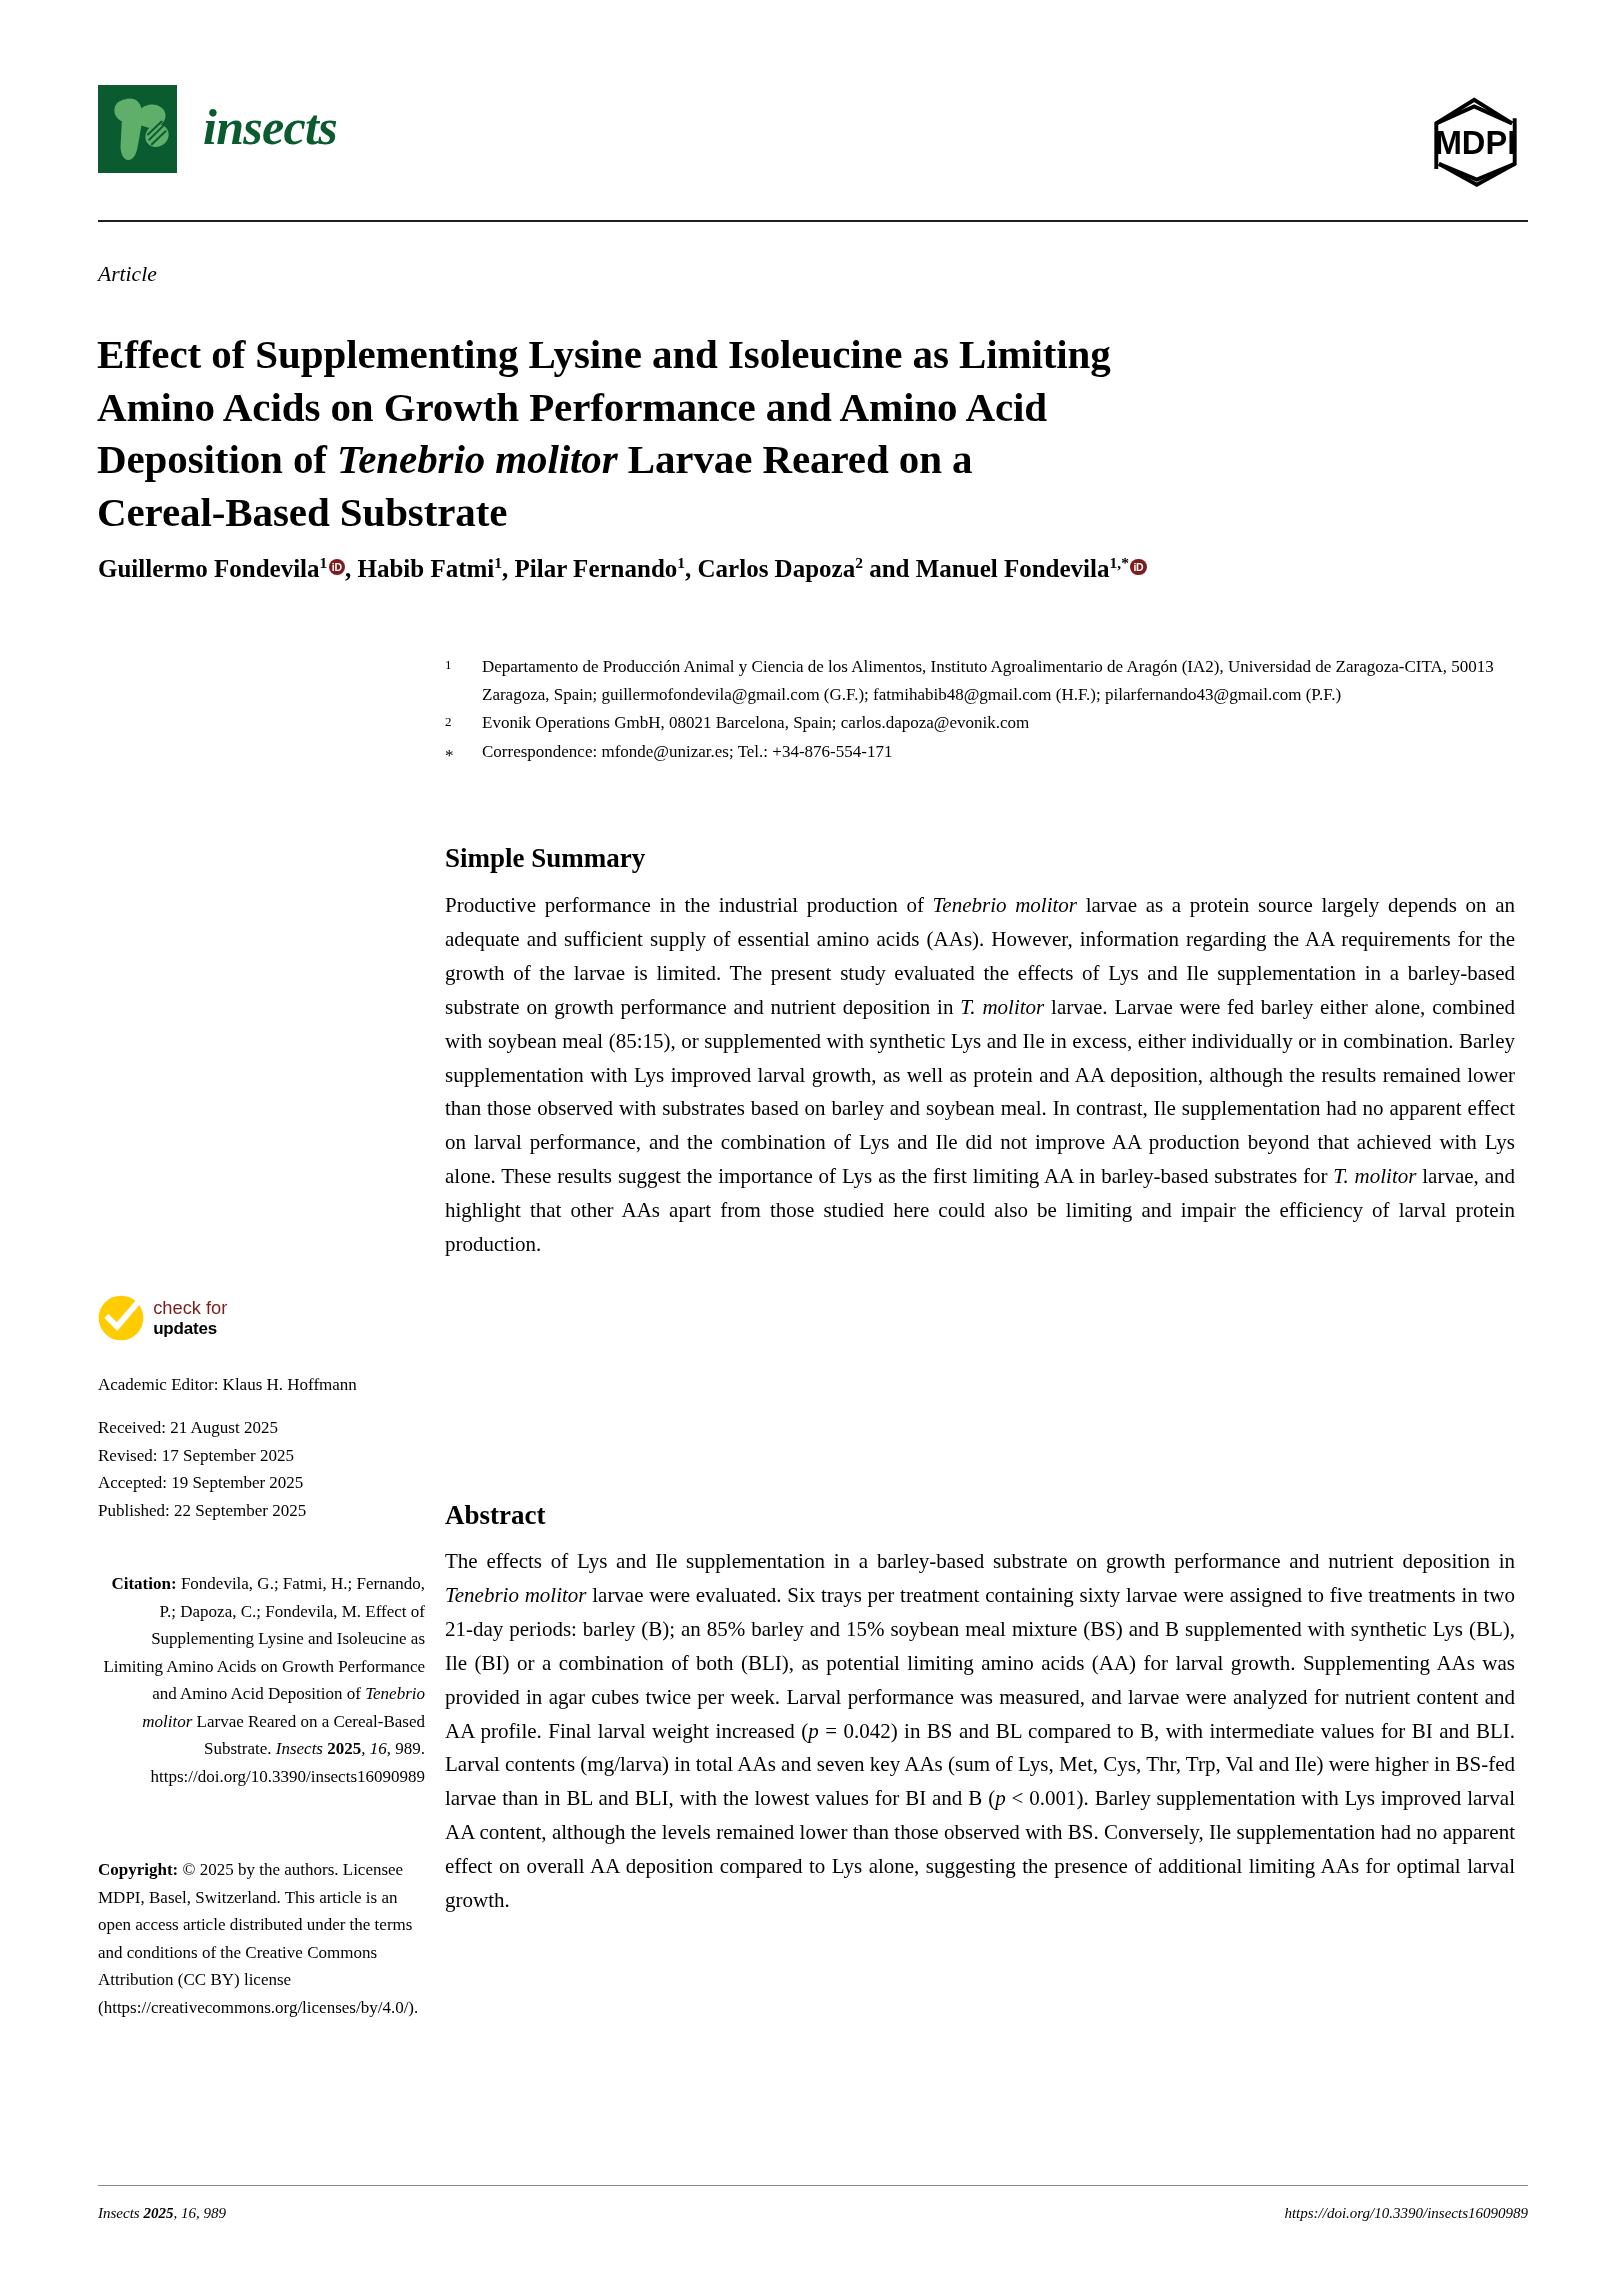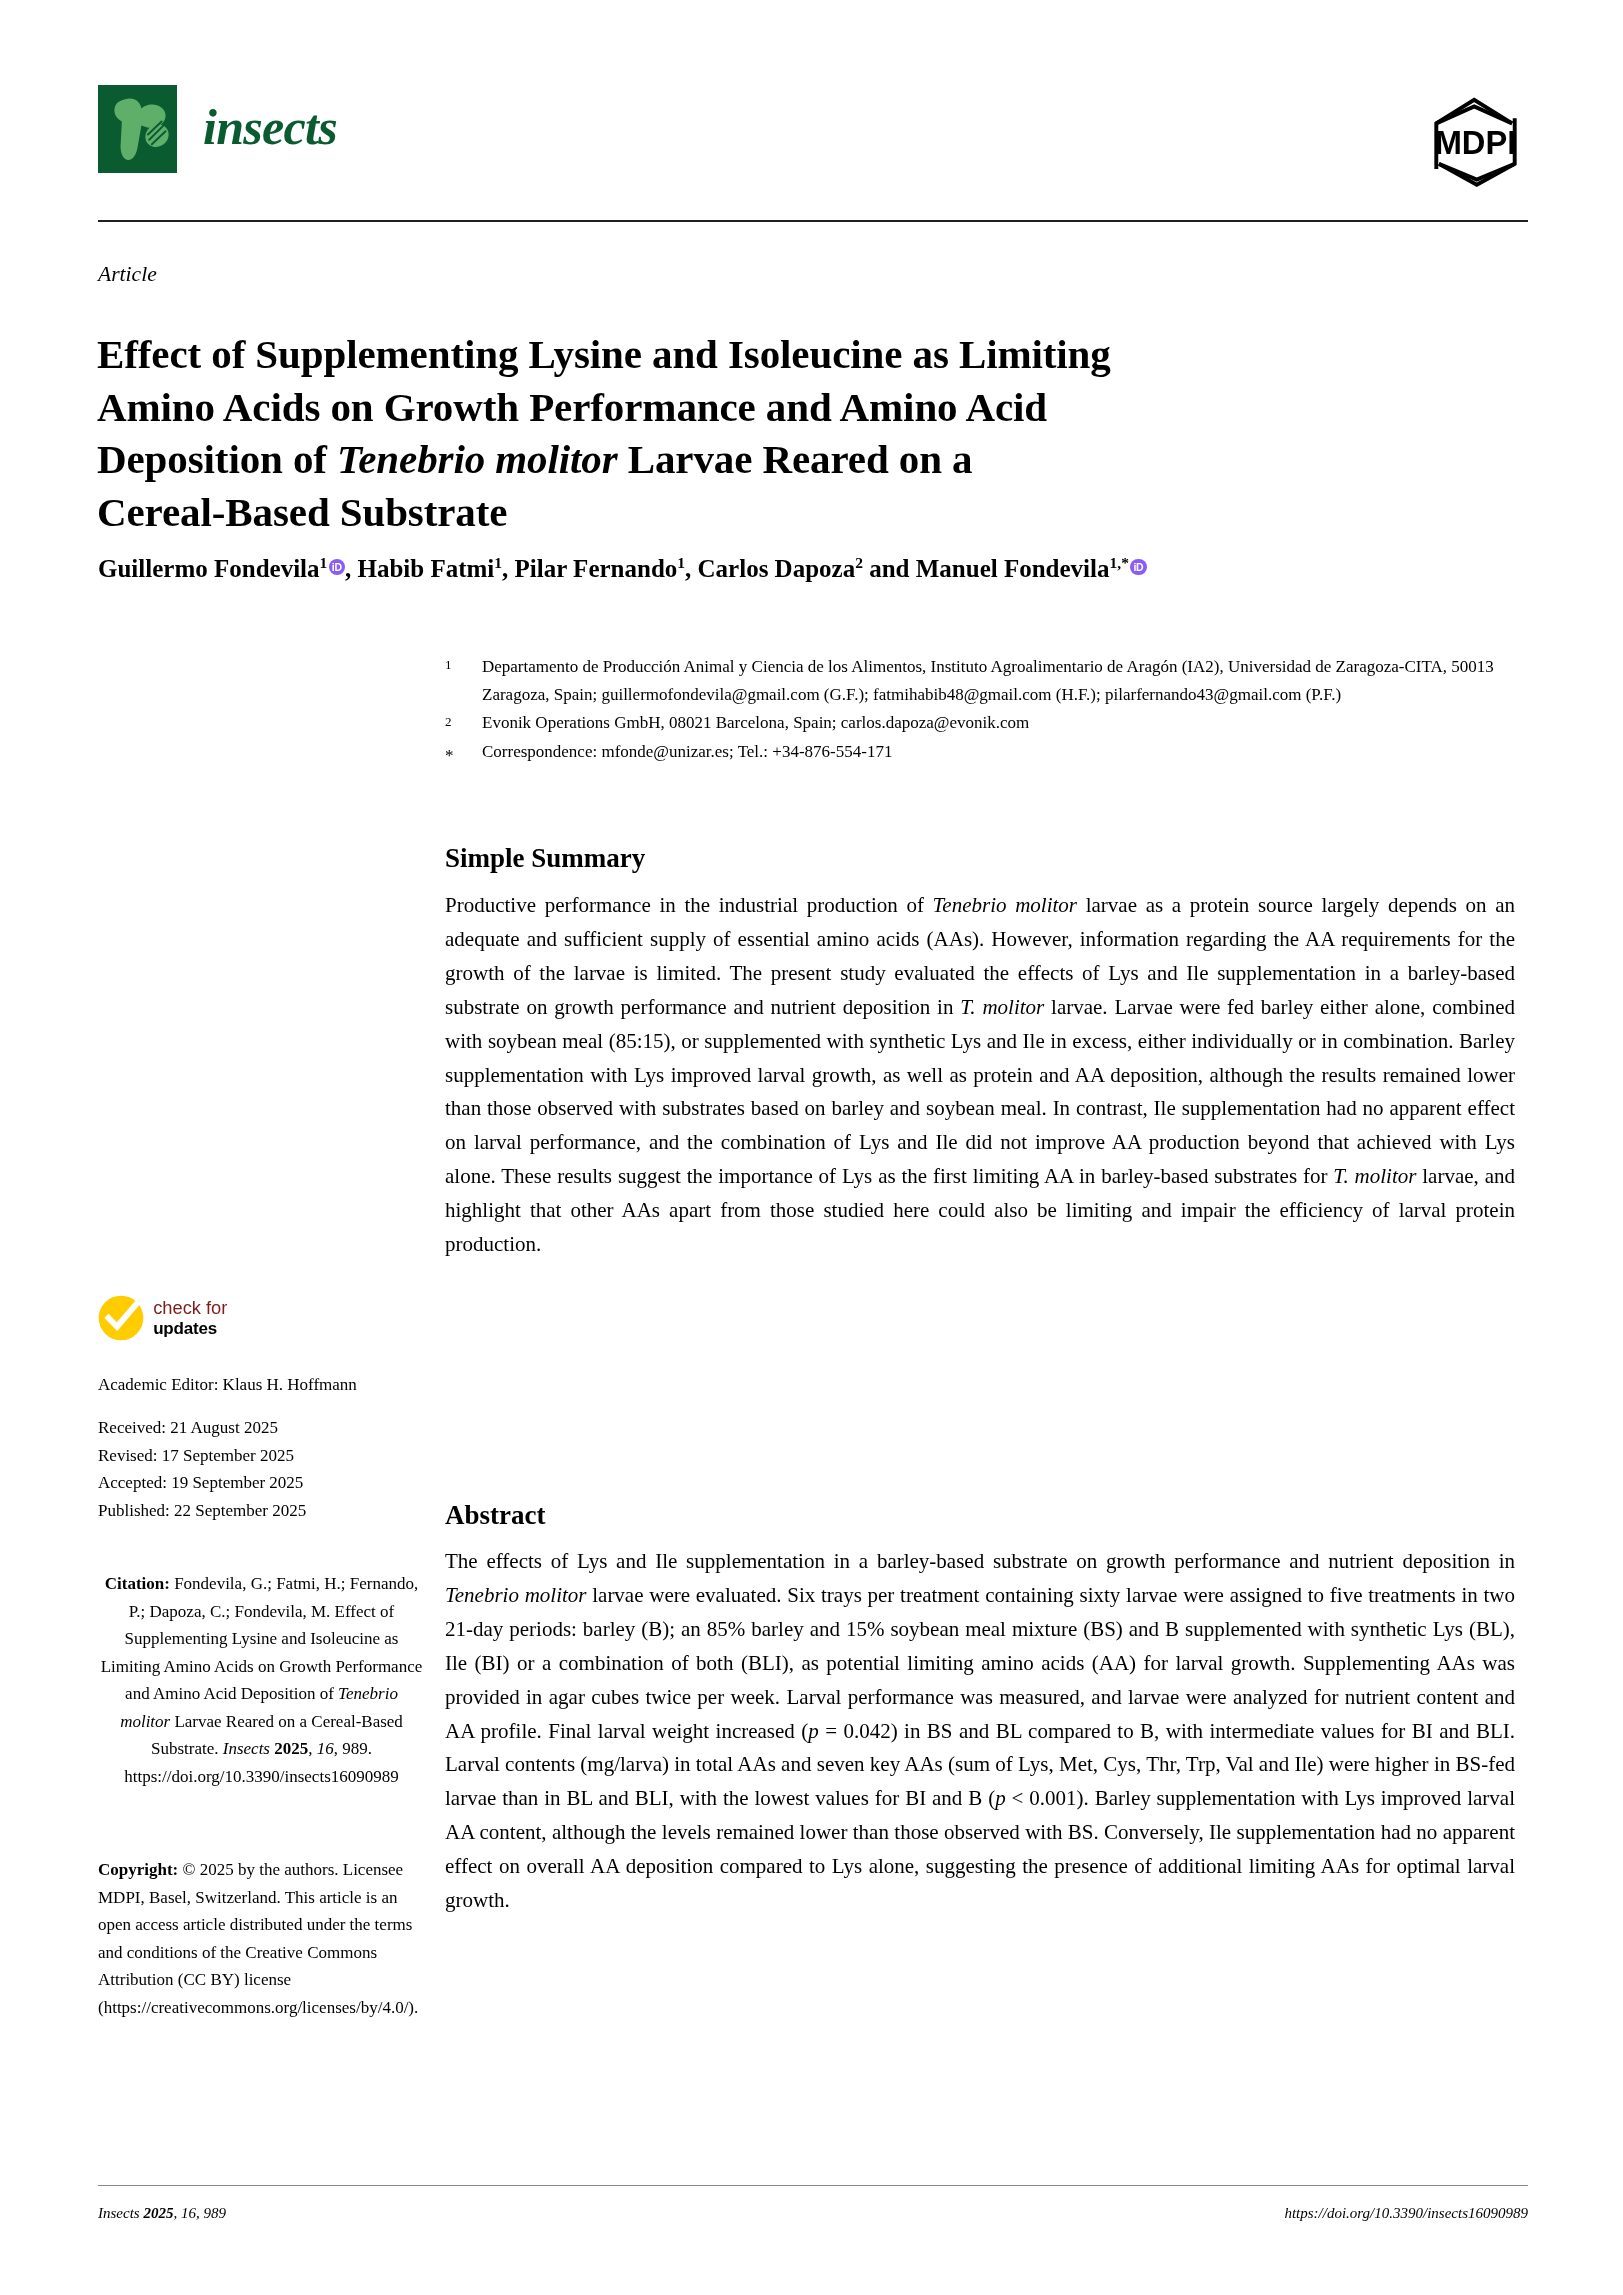--- a/index.html
+++ b/index.html
@@ -103,21 +103,21 @@
   .sup {
     font-size: 0.62em;
     vertical-align: super;
     font-weight: 700;
   }
   .orcid {
     display: inline-block;
     width: 16.4px;
     height: 16.4px;
     border-radius: 50%;
-    background: #8b5cf6;
+    background: #7f1d1d;
     color: #ffffff;
     font-family: "Liberation Sans", sans-serif;
     font-size: 10.5px;
     font-weight: 700;
     line-height: 16.4px;
     text-align: center;
     vertical-align: 6.5px;
     margin-left: 1.3px;
     letter-spacing: -0.3px;
   }
@@ -200,21 +200,21 @@
     font-size: 17px;
     line-height: 1.62;
   }
   .sb-citation {
     position: absolute;
     left: 98px;
     top: 1570px;
     width: 327px;
     font-size: 17px;
     line-height: 1.62;
-    text-align: center;
+    text-align: right;
   }
   .sb-copyright {
     position: absolute;
     left: 98px;
     top: 1856px;
     width: 327px;
     font-size: 17px;
     line-height: 1.62;
   }
   .sb-citation b, .sb-copyright b { font-weight: 700; }

